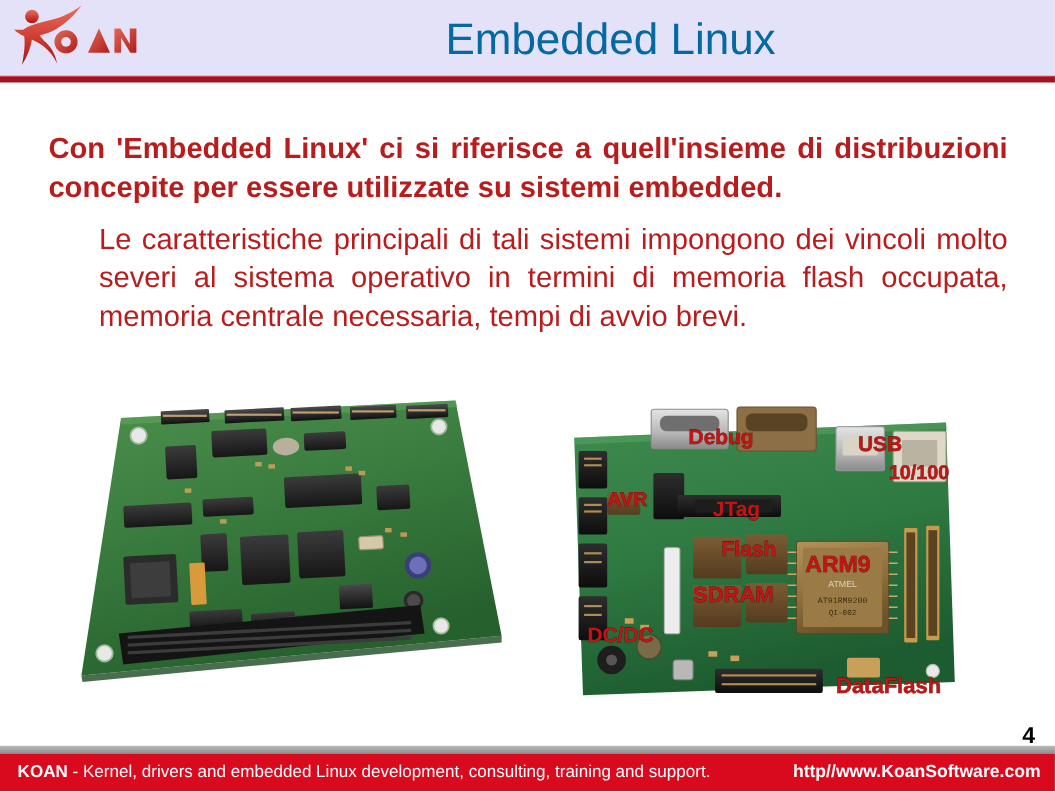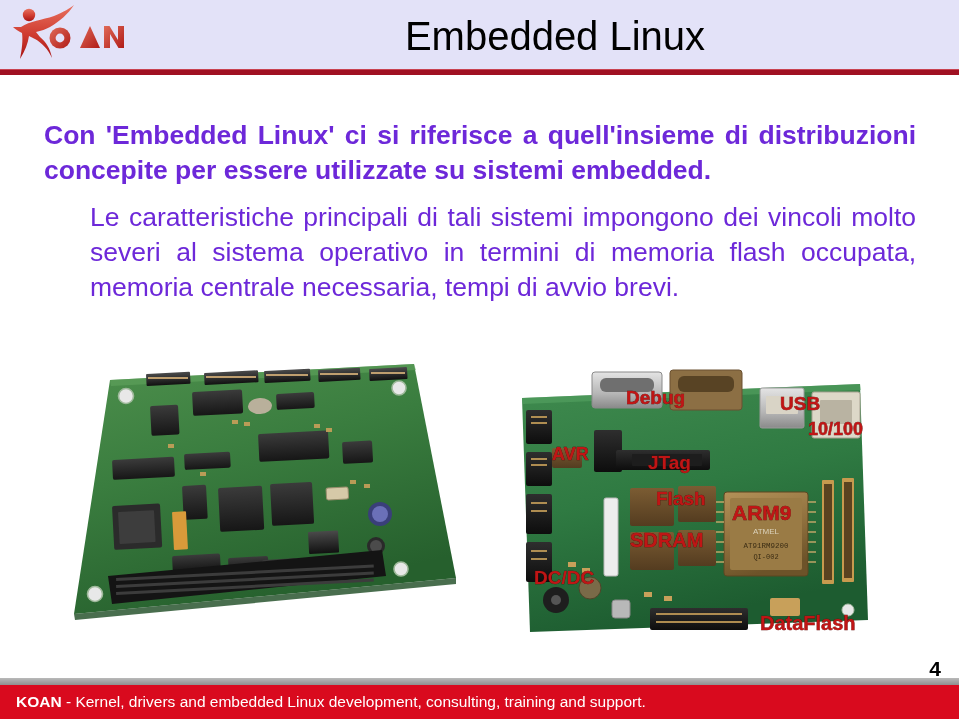--- a/index.html
+++ b/index.html
@@ -39,35 +39,35 @@
     height: 64px;
   }
   #slide-title {
     position: absolute;
     left: 160px; top: 7px;
     width: 790px;
     height: 58px;
     line-height: 58px;
     text-align: center;
     font-size: 40px;
-    color: #000000;
+    color: #0369a1;
     letter-spacing: 0px;
     white-space: nowrap;
     overflow: hidden;
   }
 
   
   #body-copy {
     position: absolute;
     left: 44px;
     top: 118px;
     width: 872px;
   }
   .para {
-    color: #6d28d9;
+    color: #b91c1c;
     font-size: 26.5px;
     line-height: 35px;
     text-align: justify;
     text-justify: inter-word;
     margin: 0;
   }
   #para-intro { font-weight: bold; margin-bottom: 12px; }
   #para-detail { font-weight: normal; margin-left: 46px; }
 
   
@@ -416,13 +416,14 @@
   </div>
 </div>
 
 <div id="page-number">4</div>
 
 <div id="footer-divider"></div>
 <div id="slide-footer">
   <div id="footer-tagline">
     <span id="footer-brand">KOAN</span><span id="footer-text"> - Kernel, drivers and embedded Linux development, consulting, training and support.</span>
   </div>
+  <div id="footer-url">http//www.KoanSoftware.com</div>
 </div>
 
 </body></html>

